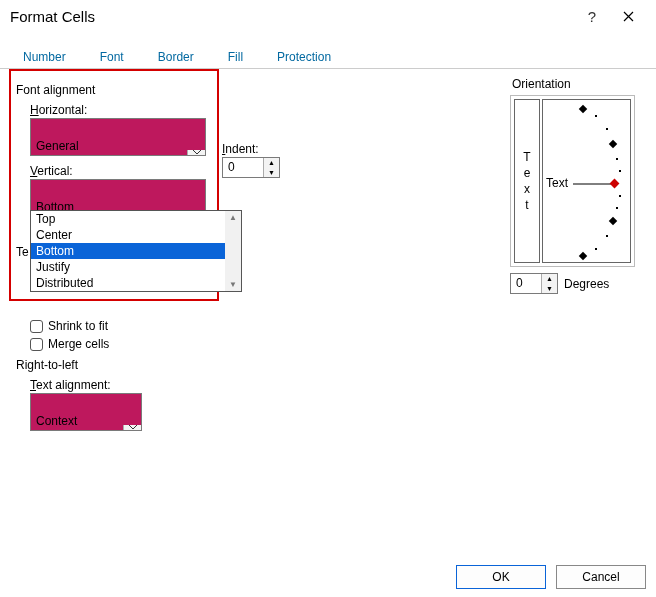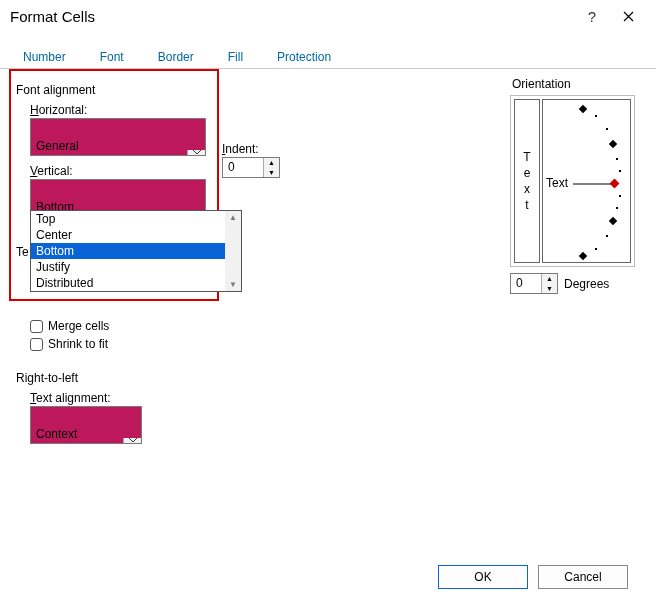--- a/index.html
+++ b/index.html
@@ -119,21 +119,21 @@
     position:relative; display:flex; gap:2px; padding:3px;
   }
   .vtext-box {
     width: 26px; border:1px solid #666; display:flex; flex-direction:column;
     align-items:center; justify-content:center; gap:2px;
   }
   .dial-box {
     flex:1; border:1px solid #666; position:relative;
   }
   .footer {
-    position:absolute; right: 28px; bottom: 8px;
+    position:absolute; right: 10px; bottom: 8px;
     display:flex; gap:10px;
   }
   .fbtn {
     width: 90px; height: 24px;
     border:1px solid #888;
     background:#fdfdfd;
     display:flex; align-items:center; justify-content:center;
   }
   .fbtn.primary { border:1px solid #0a64d8; }
   .diamond {
@@ -212,28 +212,28 @@
         <span>▼</span>
       </div>
     </div>
   </div>
 
   <div style="position:absolute; left:16px; top:176px;">Te</div>
 
   <div style="margin-top:102px;"></div>
   <div class="checkrow">
     <div class="checkbox"></div>
-    <span><span class="ul">M</span><span>erge cells</span></span>
+    <span><span>Shrin</span><span class="ul">k</span><span> to fit</span></span>
   </div>
   <div class="checkrow">
     <div class="checkbox"></div>
-    <span><span>Shrin</span><span class="ul">k</span><span> to fit</span></span>
-  </div>
-
-  <div class="group-header" style="margin-top:20px">Right-to-left</div>
+    <span><span class="ul">M</span><span>erge cells</span></span>
+  </div>
+
+  <div class="group-header" style="margin-top:7px">Right-to-left</div>
   <div class="fieldlabel"><span class="ul">T</span><span>ext alignment:</span></div>
   <div class="combo small">
     <div class="val">Context</div>
     <div class="btn">
       <svg width="8" height="5" viewBox="0 0 8 5">
           <path d="M0 0 L4 4 L8 0" fill="none" stroke="#333"></path>
         </svg>
     </div>
   </div>
 

